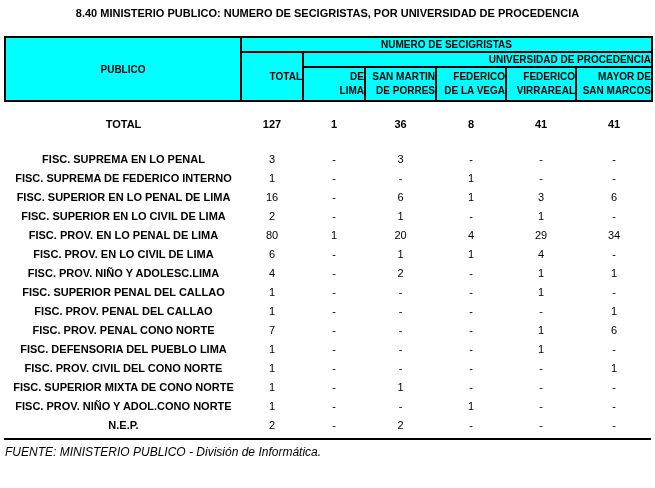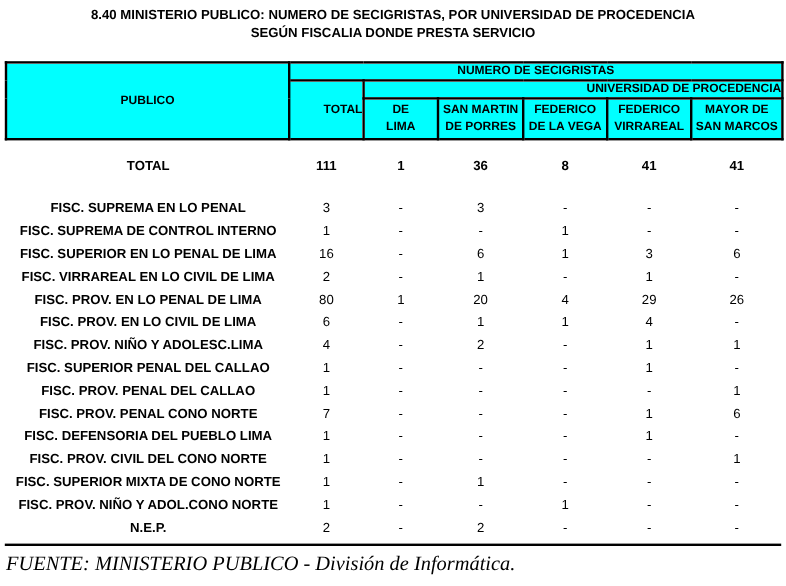--- a/index.html
+++ b/index.html
@@ -39,21 +39,21 @@
     border: 2px solid #000000;
     font-size: 10px;
     font-weight: bold;
     text-align: center;
     vertical-align: middle;
     padding: 0;
     overflow: hidden;
   }
   thead tr.h-row1 th { height: 15px; }
   thead tr.h-row2 th { height: 15px; text-align: right; }
-  thead tr.h-row3 th { height: 34px; }
+  thead tr.h-row3 th { height: 34px; text-align: right; }
   thead th .hl { line-height: 14px; }
 
   tbody td {
     border: none;
     font-size: 11px;
     text-align: center;
     vertical-align: middle;
     padding: 0;
     white-space: nowrap;
   }
@@ -74,33 +74,31 @@
 
   .bottom-rule {
     width: 647px;
     margin: 4px 0 0 4px;
     border: none;
     border-top: 2px solid #000000;
     height: 0;
   }
   .footer-text {
     margin: 5px 0 0 5px;
-    font-size: 17px;
+    font-size: 12px;
     font-style: italic;
-    font-family: Liberation Serif, serif;
   }
 </style>
 </head>
 <body>
 
 <div class="page">
 
   <div class="title-block">
     <div>8.40 MINISTERIO PUBLICO: NUMERO DE SECIGRISTAS, POR UNIVERSIDAD DE PROCEDENCIA</div>
-    <div>SEGÚN FISCALIA DONDE PRESTA SERVICIO</div>
   </div>
 
   <table class="main">
     <colgroup>
       <col class="c-fiscalia">
         <col class="c-total">
         <col class="c-lima">
       <col class="c-sanmartin">
         <col class="c-gacilaso">
         <col class="c-federico">
@@ -134,75 +132,75 @@
         </th>
         <th>
           <div class="hl">MAYOR DE</div>
           <div class="hl">SAN MARCOS</div>
         </th>
       </tr>
     </thead>
     <tbody>
       <tr class="total-row">
         <td class="label">TOTAL</td>
-        <td class="num">111</td>
+        <td class="num">127</td>
         <td class="num">1</td>
         <td class="num">36</td>
         <td class="num">8</td>
         <td class="num">41</td>
         <td class="num">41</td>
       </tr>
       <tr class="spacer-row">
           <td colspan="7"></td>
         </tr>
 
       <tr class="data-row">
         <td class="label">FISC. SUPREMA EN LO PENAL</td>
         <td class="num">3</td>
         <td class="num">-</td>
         <td class="num">3</td>
         <td class="num">-</td>
         <td class="num">-</td>
         <td class="num">-</td>
       </tr>
       <tr class="data-row">
-        <td class="label">FISC. SUPREMA DE CONTROL INTERNO</td>
+        <td class="label">FISC. SUPREMA DE FEDERICO INTERNO</td>
         <td class="num">1</td>
         <td class="num">-</td>
         <td class="num">-</td>
         <td class="num">1</td>
         <td class="num">-</td>
         <td class="num">-</td>
       </tr>
       <tr class="data-row">
         <td class="label">FISC. SUPERIOR EN LO PENAL DE LIMA</td>
         <td class="num">16</td>
         <td class="num">-</td>
         <td class="num">6</td>
         <td class="num">1</td>
         <td class="num">3</td>
         <td class="num">6</td>
       </tr>
       <tr class="data-row">
-        <td class="label">FISC. VIRRAREAL EN LO CIVIL DE LIMA</td>
+        <td class="label">FISC. SUPERIOR EN LO CIVIL DE LIMA</td>
         <td class="num">2</td>
         <td class="num">-</td>
         <td class="num">1</td>
         <td class="num">-</td>
         <td class="num">1</td>
         <td class="num">-</td>
       </tr>
       <tr class="data-row">
         <td class="label">FISC. PROV. EN LO PENAL DE LIMA</td>
         <td class="num">80</td>
         <td class="num">1</td>
         <td class="num">20</td>
         <td class="num">4</td>
         <td class="num">29</td>
-        <td class="num">26</td>
+        <td class="num">34</td>
       </tr>
       <tr class="data-row">
         <td class="label">FISC. PROV. EN LO CIVIL DE LIMA</td>
         <td class="num">6</td>
         <td class="num">-</td>
         <td class="num">1</td>
         <td class="num">1</td>
         <td class="num">4</td>
         <td class="num">-</td>
       </tr>

